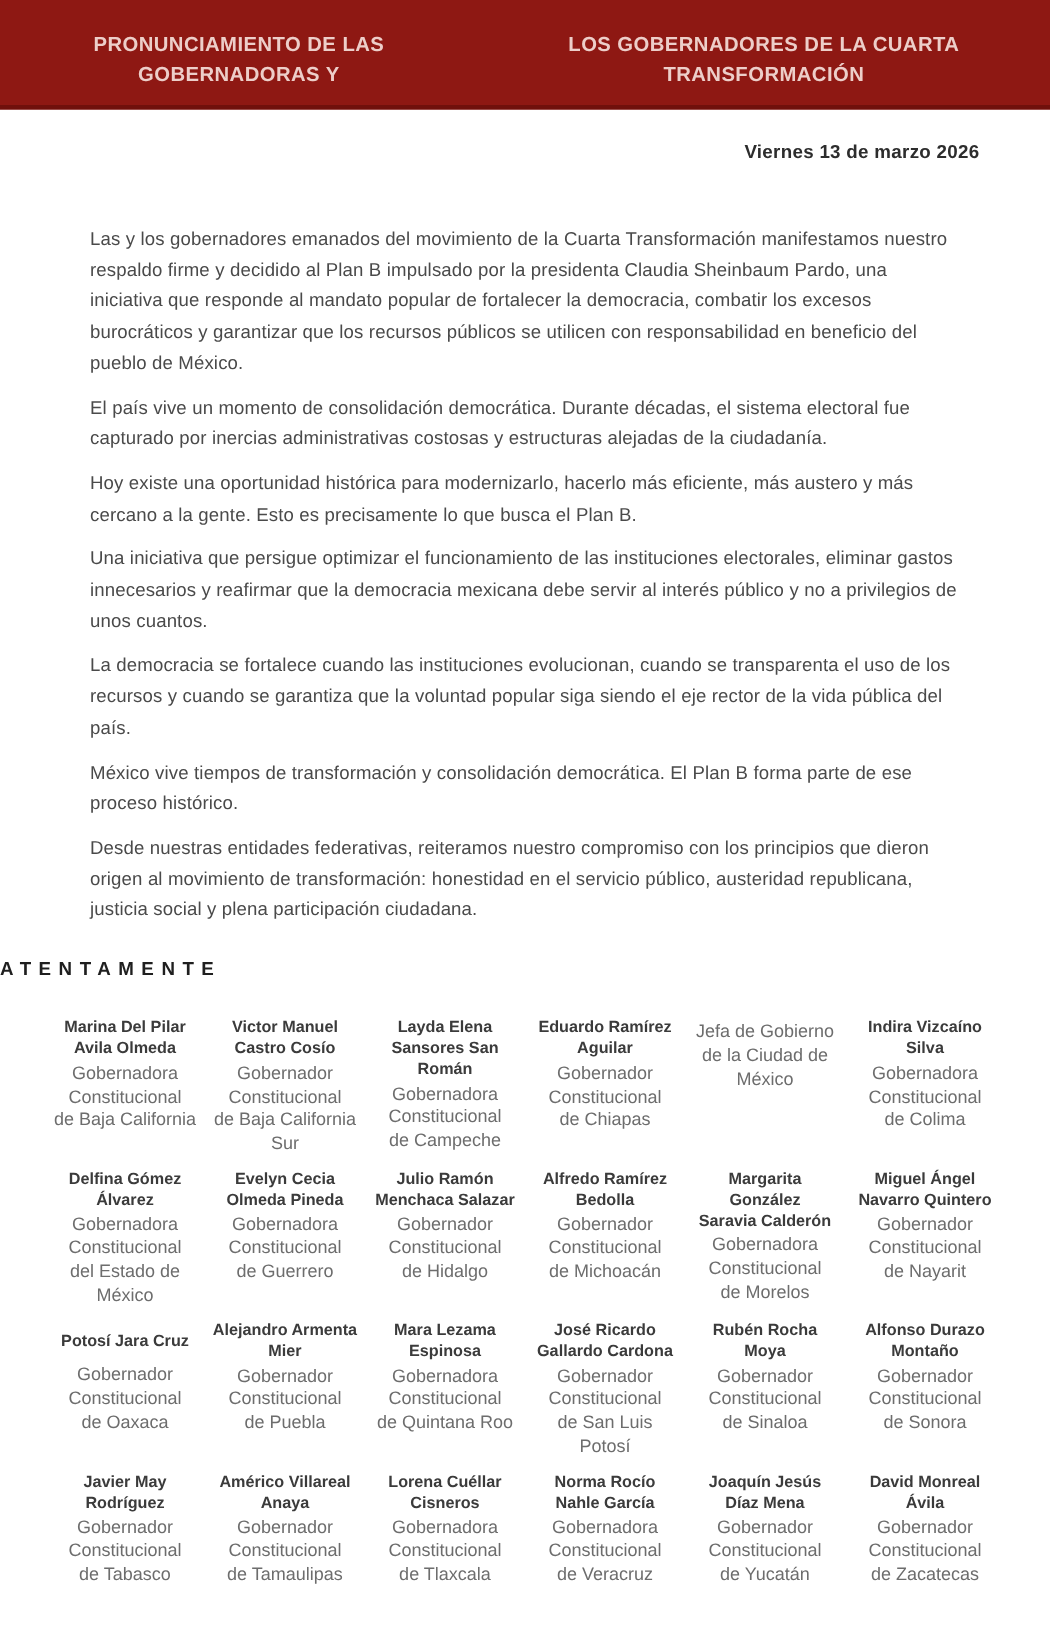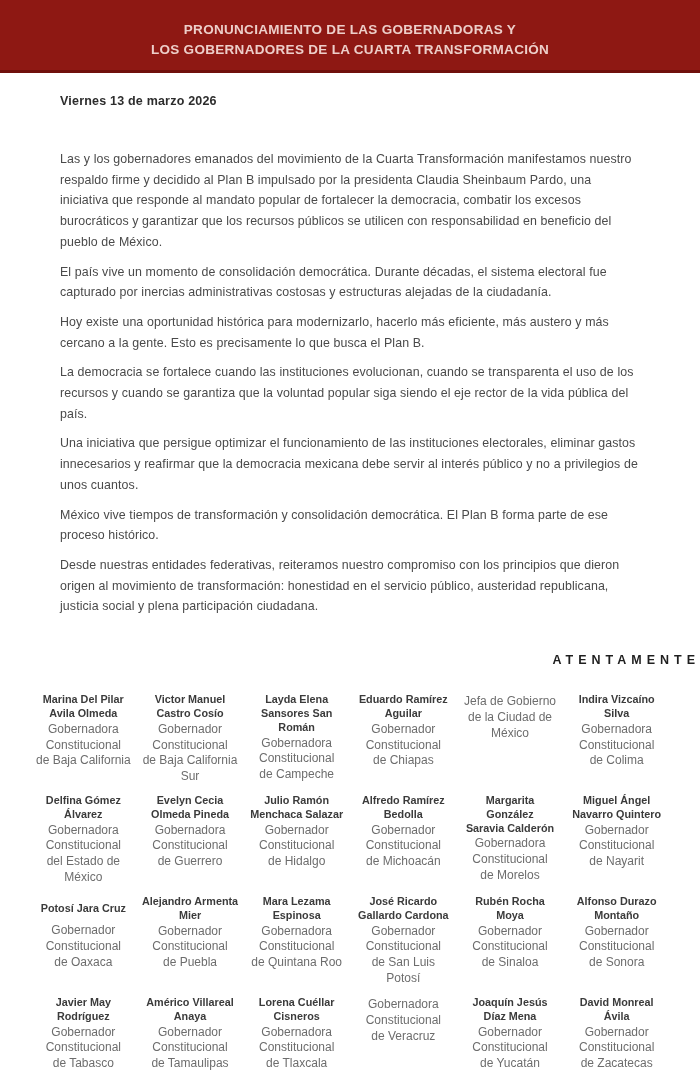--- a/index.html
+++ b/index.html
@@ -25,53 +25,54 @@
     margin:0 auto;
     background:#ffffff;
     overflow:hidden;
   }
   .banner{
     width:100%;
     height:73px;
     background:var(--banner-bg);
     border-bottom:3px solid var(--banner-border);
     display:flex;
-    flex-direction:column;
+    flex-direction:row;
     align-items:center;
     justify-content:center;
     padding-top:10px;
   }
   .banner-line{
     color:var(--banner-text);
     font-weight:bold;
     font-size:13.5px;
     line-height:20px;
     letter-spacing:.3px;
     text-align:center;
   }
   .date-line{
-    margin:21px 60px 0;
+    margin:21px 47px 0;
+    text-align:right;
     font-size:12.5px;
     font-weight:bold;
     color:var(--date-text);
     letter-spacing:.2px;
   }
   .body-copy{
     margin:41px 60px 0;
   }
   .body-copy p{
     font-size:12.4px;
     line-height:1.67;
     color:var(--body-text);
     margin-bottom:9px;
     letter-spacing:.1px;
   }
   .closing{
-    margin-top:36px;
-    text-align:right;
+    margin-top:22px;
+    text-align:left;
     font-size:12.5px;
     font-weight:bold;
     letter-spacing:5px;
     color:var(--closing-text);
   }
   .sig-grid{
     width:632px;
     margin:26px auto 0;
     display:grid;
     grid-template-columns:repeat(6,1fr);
@@ -109,22 +110,22 @@
     <div class="banner-line">PRONUNCIAMIENTO DE LAS GOBERNADORAS Y</div>
     <div class="banner-line">LOS GOBERNADORES DE LA CUARTA TRANSFORMACIÓN</div>
   </header>
 
   <div class="date-line">Viernes 13 de marzo 2026</div>
 
   <section class="body-copy">
       <p>Las y los gobernadores emanados del movimiento de la Cuarta Transformación manifestamos nuestro respaldo firme y decidido al Plan B impulsado por la presidenta Claudia Sheinbaum Pardo, una iniciativa que responde al mandato popular de fortalecer la democracia, combatir los excesos burocráticos y garantizar que los recursos públicos se utilicen con responsabilidad en beneficio del pueblo de México.</p>
       <p>El país vive un momento de consolidación democrática. Durante décadas, el sistema electoral fue capturado por inercias administrativas costosas y estructuras alejadas de la ciudadanía.</p>
       <p>Hoy existe una oportunidad histórica para modernizarlo, hacerlo más eficiente, más austero y más cercano a la gente. Esto es precisamente lo que busca el Plan B.</p>
+      <p>Una iniciativa que persigue optimizar el funcionamiento de las instituciones electorales, eliminar gastos innecesarios y reafirmar que la democracia mexicana debe servir al interés público y no a privilegios de unos cuantos.</p>
       <p>La democracia se fortalece cuando las instituciones evolucionan, cuando se transparenta el uso de los recursos y cuando se garantiza que la voluntad popular siga siendo el eje rector de la vida pública del país.</p>
-      <p>Una iniciativa que persigue optimizar el funcionamiento de las instituciones electorales, eliminar gastos innecesarios y reafirmar que la democracia mexicana debe servir al interés público y no a privilegios de unos cuantos.</p>
       <p>México vive tiempos de transformación y consolidación democrática. El Plan B forma parte de ese proceso histórico.</p>
       <p>Desde nuestras entidades federativas, reiteramos nuestro compromiso con los principios que dieron origen al movimiento de transformación: honestidad en el servicio público, austeridad republicana, justicia social y plena participación ciudadana.</p>
     </section>
 
   <div class="closing">ATENTAMENTE</div>
 
   <section class="sig-grid">
       <div class="sig-cell">
         <div class="sig-name">Marina Del Pilar
 Avila Olmeda</div>
@@ -230,20 +231,21 @@
         <div class="sig-name">Américo Villareal Anaya</div>
         <div class="sig-title">Gobernador Constitucional
 de Tamaulipas</div>
       </div>
       <div class="sig-cell">
         <div class="sig-name">Lorena Cuéllar Cisneros</div>
         <div class="sig-title">Gobernadora Constitucional
 de Tlaxcala</div>
       </div>
       <div class="sig-cell">
+        <div class="sig-name">Norma Rocío Nahle García</div>
         <div class="sig-title">Gobernadora Constitucional
 de Veracruz</div>
       </div>
       <div class="sig-cell">
         <div class="sig-name">Joaquín Jesús Díaz Mena</div>
         <div class="sig-title">Gobernador Constitucional
 de Yucatán</div>
       </div>
       <div class="sig-cell">
         <div class="sig-name">David Monreal Ávila</div>

